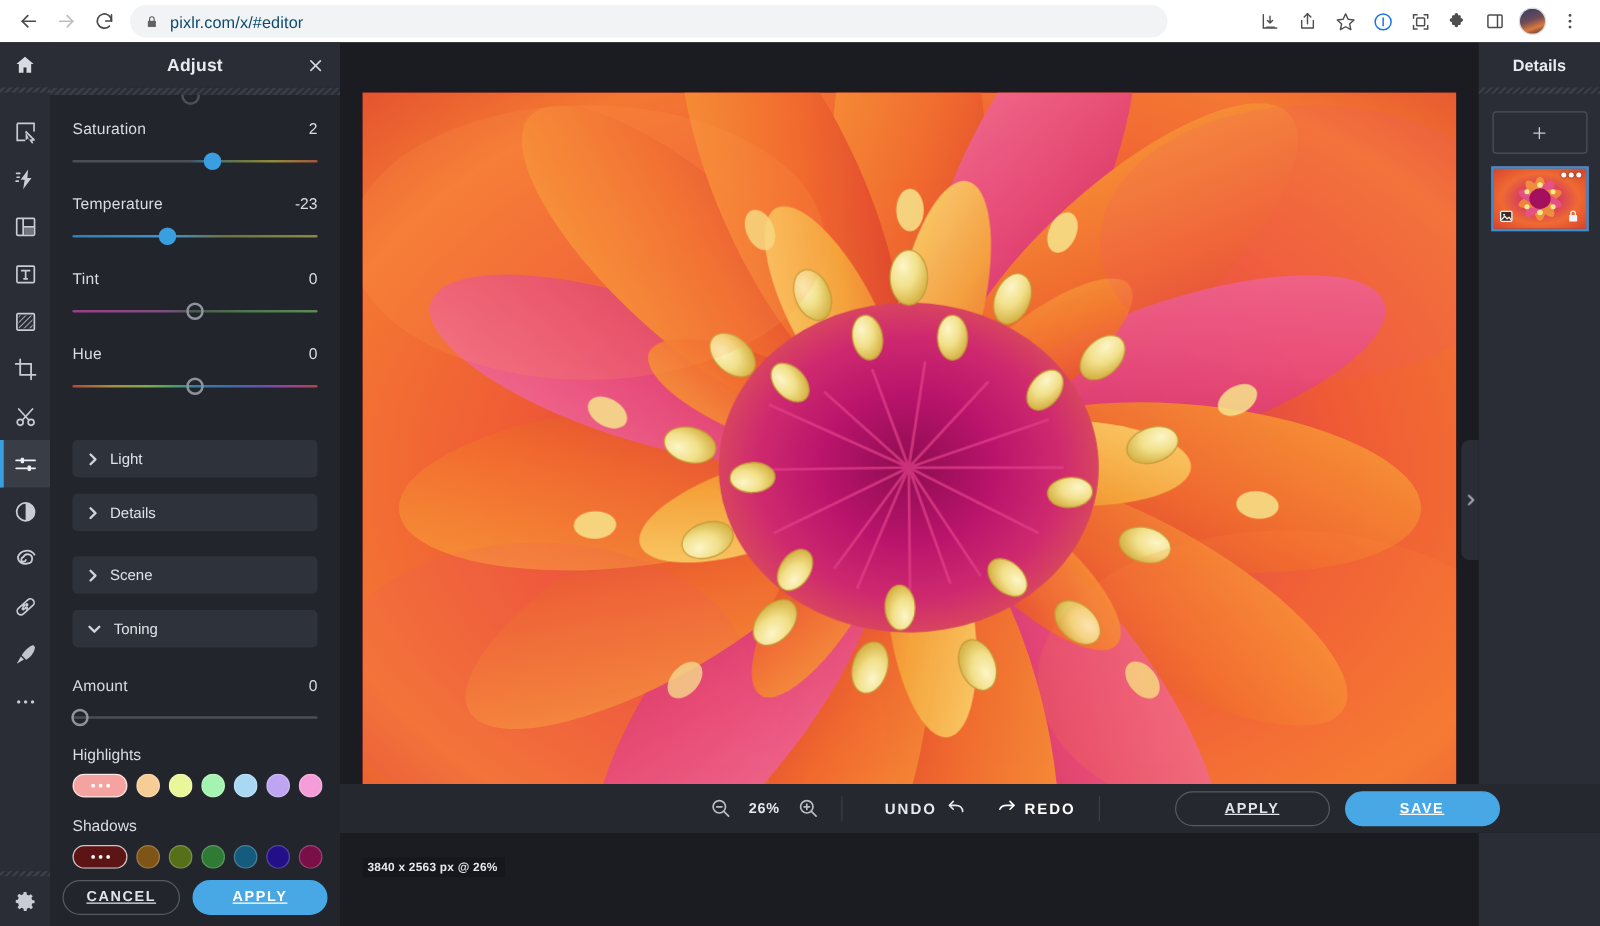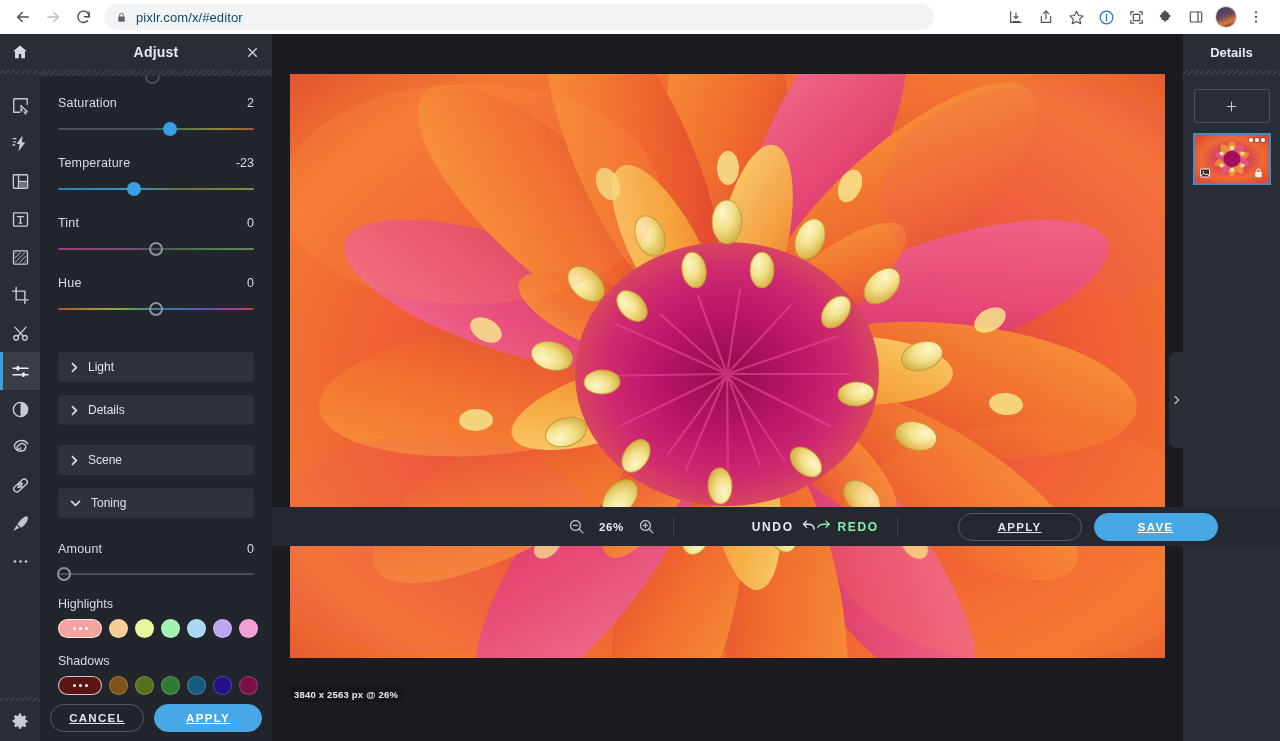--- a/index.html
+++ b/index.html
@@ -55,21 +55,21 @@
   }
   .avatar-c {
     width: 22px; height: 22px; border-radius: 50%;
     background: linear-gradient(160deg,#2b3f6b 0%,#6e4a56 45%,#d97a3e 72%,#3a2a2f 100%);
     border: 1px solid #d8d8d8;
   }
 
   
   .app {
     position: absolute; top: 34px; left: 0;
-    width: 1280px; height: 512px;
+    width: 1280px; height: 632px;
     background: #1e2026;
     padding-left: 28px;
   }
 
   
   .rail {
     position: absolute; top: 0; left: 0;
     width: 40px; height: 707px;
     background: #2a2d35;
     display: flex; flex-direction: column; align-items: center;
@@ -313,27 +313,27 @@
     background: #25282f;
     display: flex; align-items: center;
   }
   .zoom-grp {
     display: flex; align-items: center; gap: 14px;
     margin-left: 296px;
   }
   .zi { color: #b9bec6; display: flex; }
   .zoom-pct { font-size: 11.5px; font-weight: bold; color: #e6e9ee; letter-spacing: .6px; }
   .vdiv { width: 1px; height: 20px; background: #3a3e47; margin: 0 18px; }
-  .hist-grp { display: flex; align-items: flex-start; margin-left: 60px; }
+  .hist-grp { display: flex; align-items: flex-start; gap: 26px; margin-left: 16px; }
   .hist {
     display: flex; align-items: center; gap: 7px;
     font-size: 12px; font-weight: bold; letter-spacing: 1.6px;
     color: #e6e9ee;
   }
-  .hist.disabled { color: #86efac; }
+  .hist.disabled { color: #ffffff; }
   .foot-btns { display: flex; align-items: center; gap: 12px; margin-left: 42px; }
   .btn-wide { width: 124px; height: 28px; }
 </style>
 </head>
 <body>
 
 <div class="browser-bar">
   <div class="nav-btn">
     <svg width="18" height="18" viewBox="0 0 24 24" fill="none" stroke="currentColor" stroke-width="1.8" stroke-linecap="round" stroke-linejoin="round">
         <line x1="19" y1="12" x2="5" y2="12"></line>

